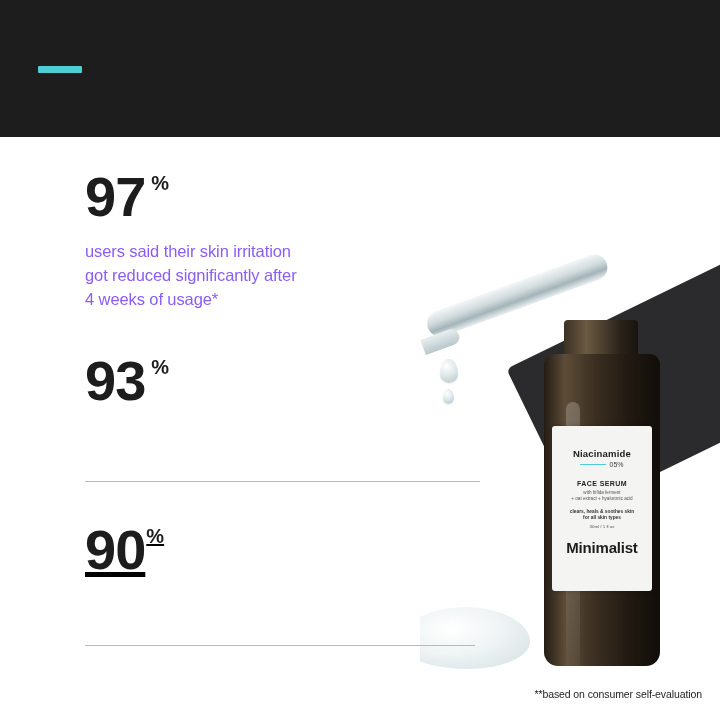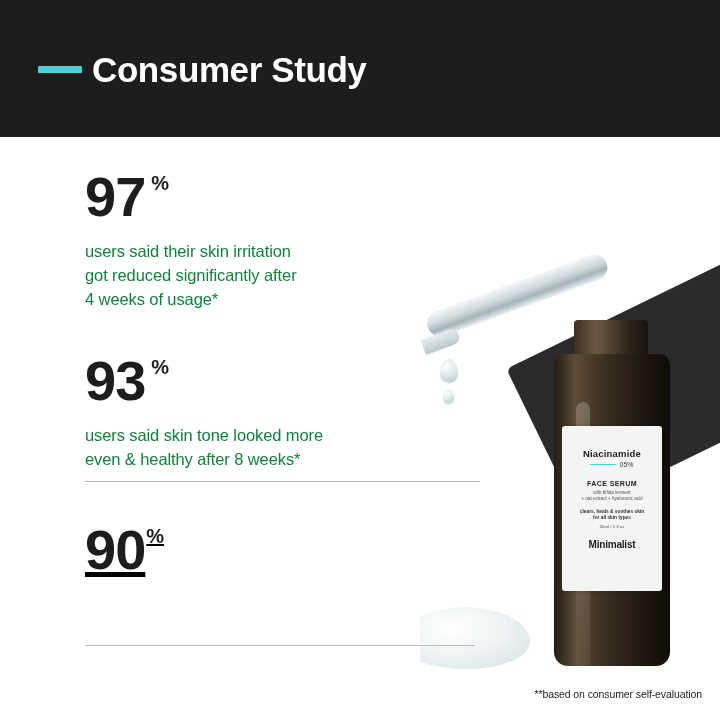--- a/index.html
+++ b/index.html
@@ -107,21 +107,21 @@
   }
   .drop.small {
     left: 23px;
     top: 252px;
     width: 11px;
     height: 15px;
   }
   
   .bottle {
     position: absolute;
-    left: 128px;
+    left: 118px;
     top: 183px;
     width: 128px;
     height: 350px;
   }
   .bottle-neck {
     position: absolute;
     left: 26px;
     top: 0px;
     width: 74px;
     height: 38px;
@@ -200,21 +200,21 @@
     font-weight: bold;
     line-height: 6.4px;
   }
   .label-size {
     margin-top: 2px;
     font-size: 4.4px;
     color: #555;
   }
   .label-brand {
     margin-top: 10px;
-    font-size: 10px;
+    font-size: 15px;
     font-weight: bold;
     letter-spacing: -0.2px;
   }
   
   .puddle {
     position: absolute;
     left: -20px;
     top: 470px;
     width: 130px;
     height: 62px;
@@ -259,21 +259,21 @@
     line-height: 20px;
     margin-top: 4px;
     margin-left: 6px;
   }
   .stat-pct.tight {
     margin-left: 1px;
   }
   .stat-text {
     margin-top: 14px;
     font-size: 16.5px;
-    color: #15803d;
+    color: #8b5cf6;
     line-height: 24px;
     letter-spacing: -0.1px;
     white-space: pre-line;
   }
   .divider {
     position: absolute;
     left: 85px;
     height: 1px;
     background: #b9b9b9;
   }
@@ -291,21 +291,20 @@
     margin-left: 15px;
   }
 </style>
 </head>
 <body>
 
 <div class="page">
 
   <div class="header">
     <div class="header-dash"></div>
-    <div class="header-title">Consumer Study</div>
   </div>
 
   <div class="product-area">
     <div class="backdrop-wedge"></div>
     <div class="dropper-tube"></div>
     <div class="dropper-tip"></div>
     <div class="drop"></div>
     <div class="drop small"></div>
 
     <div class="bottle">
@@ -345,22 +344,20 @@
 4 weeks of usage*</div>
     </div>
 
     <div class="divider divider-1"></div>
 
     <div class="stat stat-2">
       <div class="stat-num-row">
         <span class="stat-num">93</span>
         <span class="stat-pct">%</span>
       </div>
-      <div class="stat-text">users said skin tone looked more
-even &amp; healthy after 8 weeks*</div>
     </div>
 
     <div class="divider divider-2"></div>
 
     <div class="stat stat-3">
       <div class="stat-num-row">
         <span class="stat-num">90</span>
         <span class="stat-pct tight">%</span>
       </div>
     </div>

